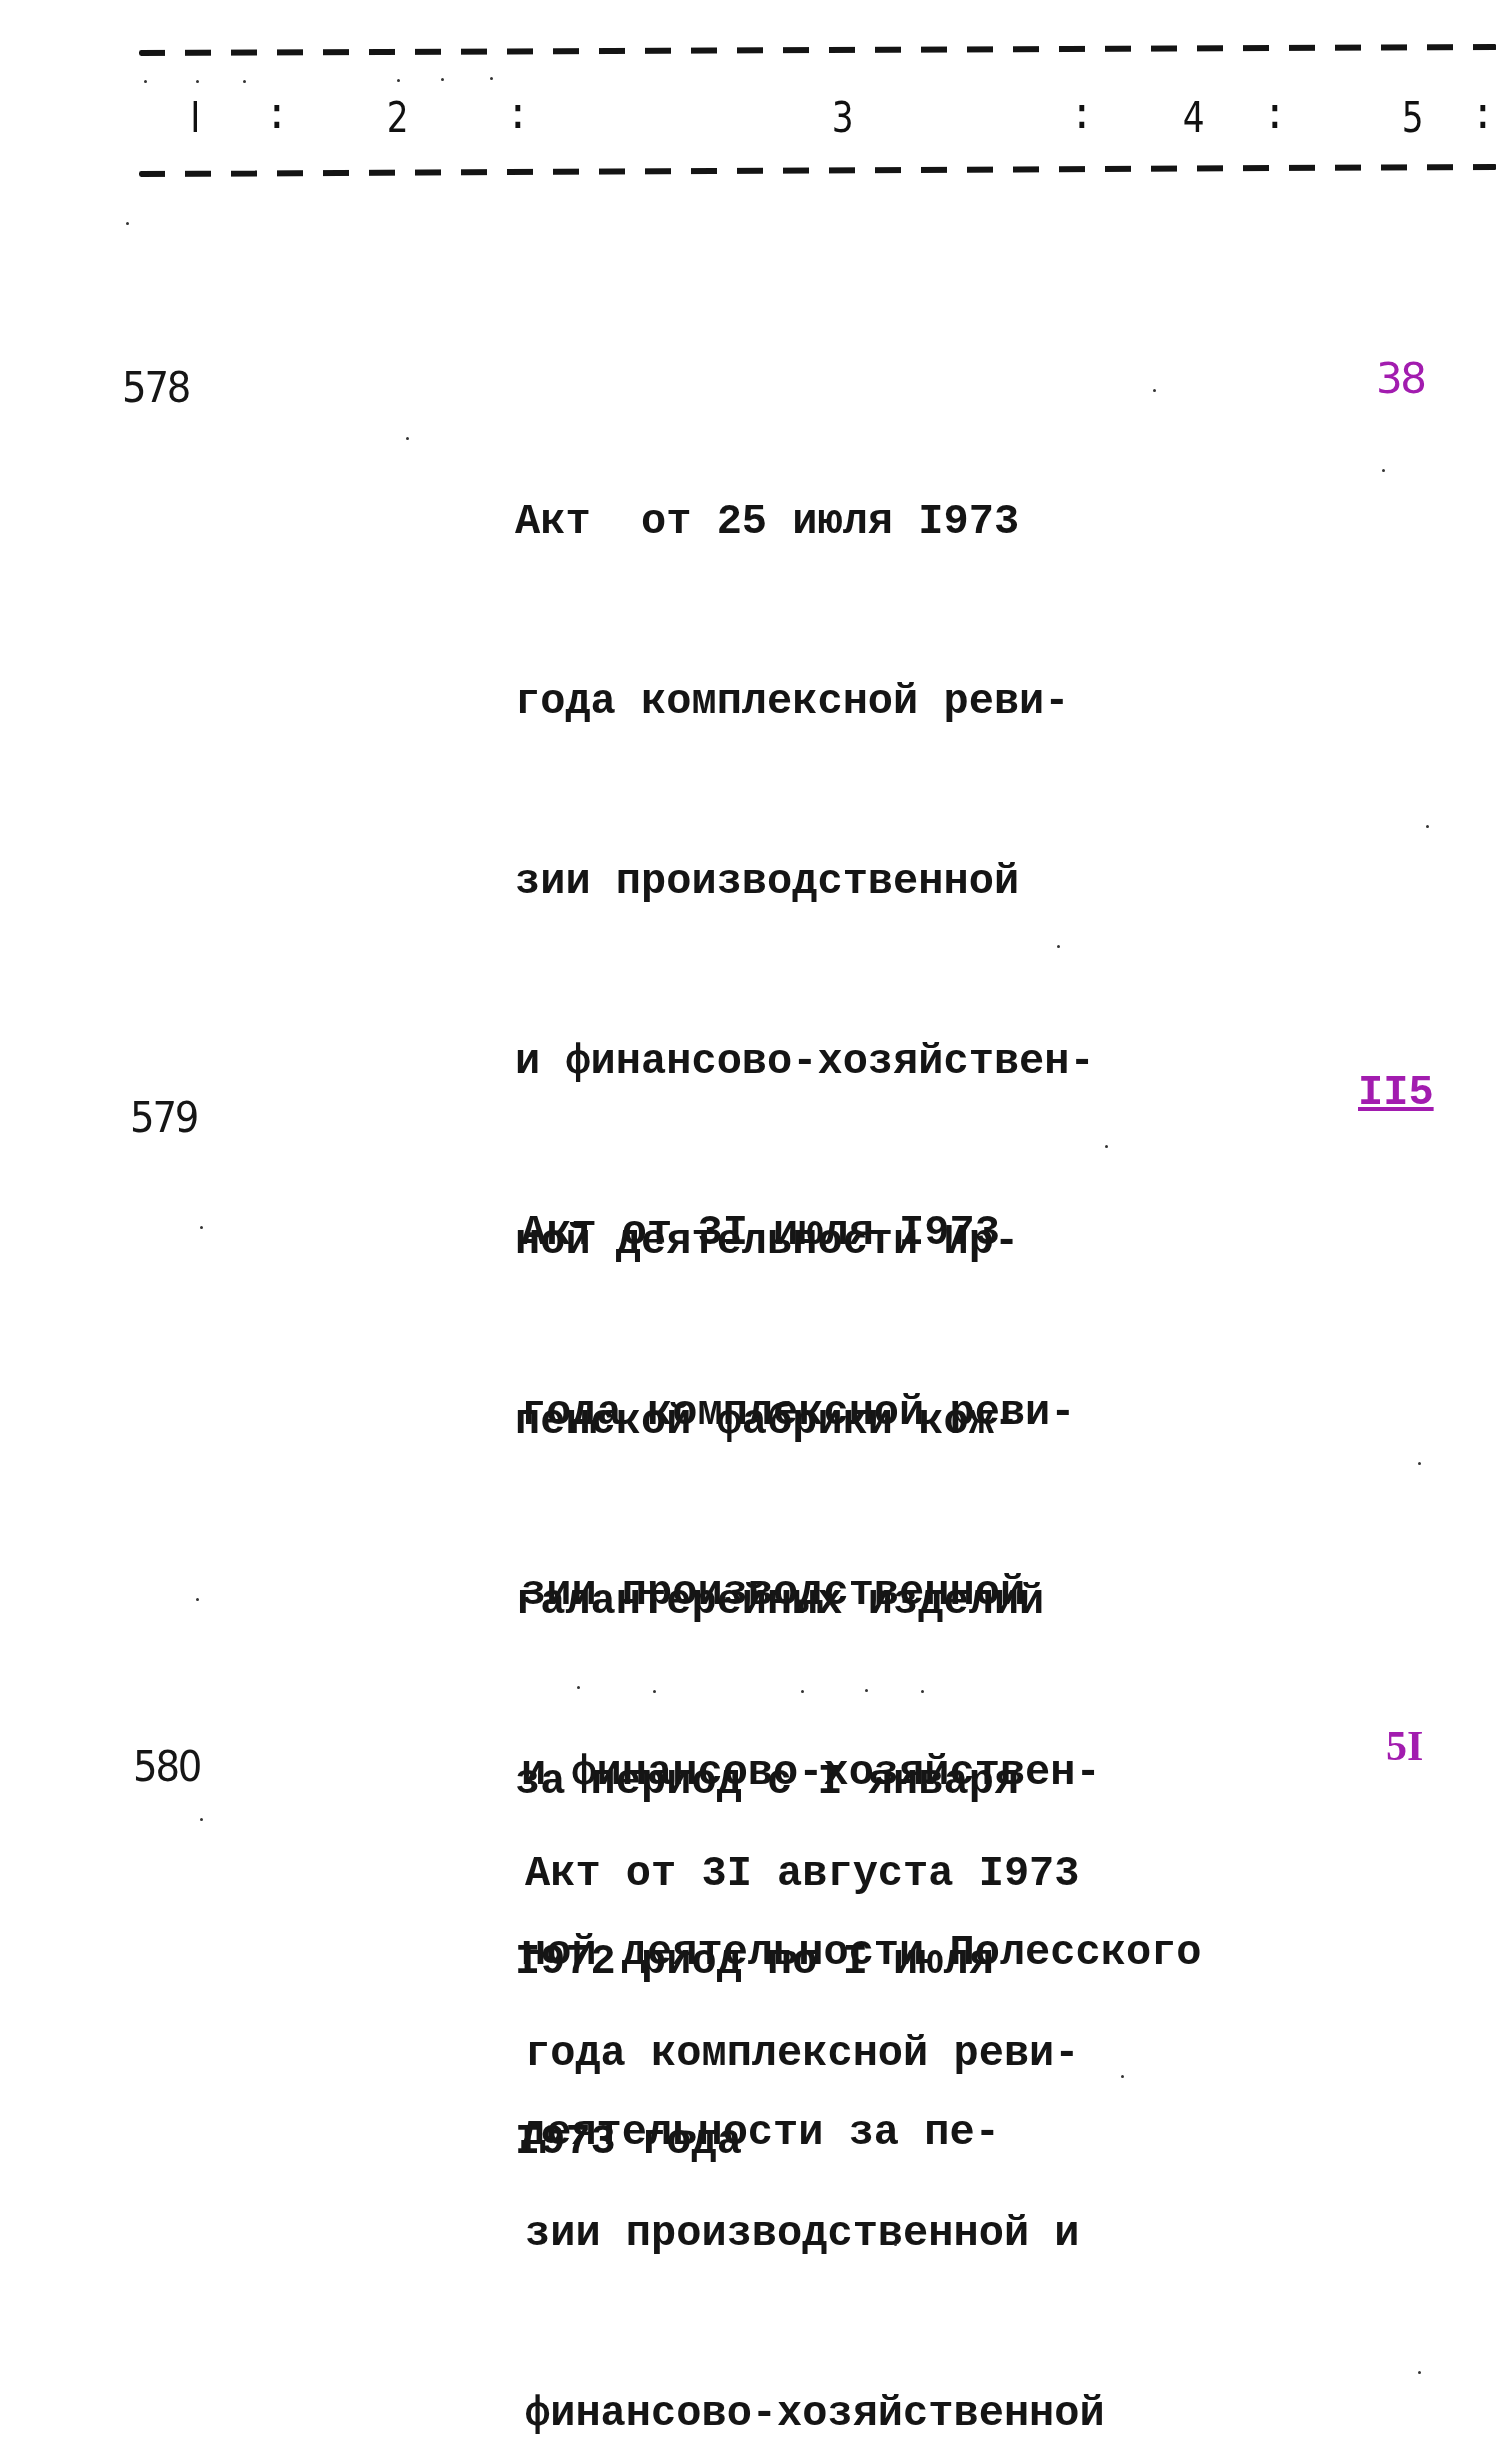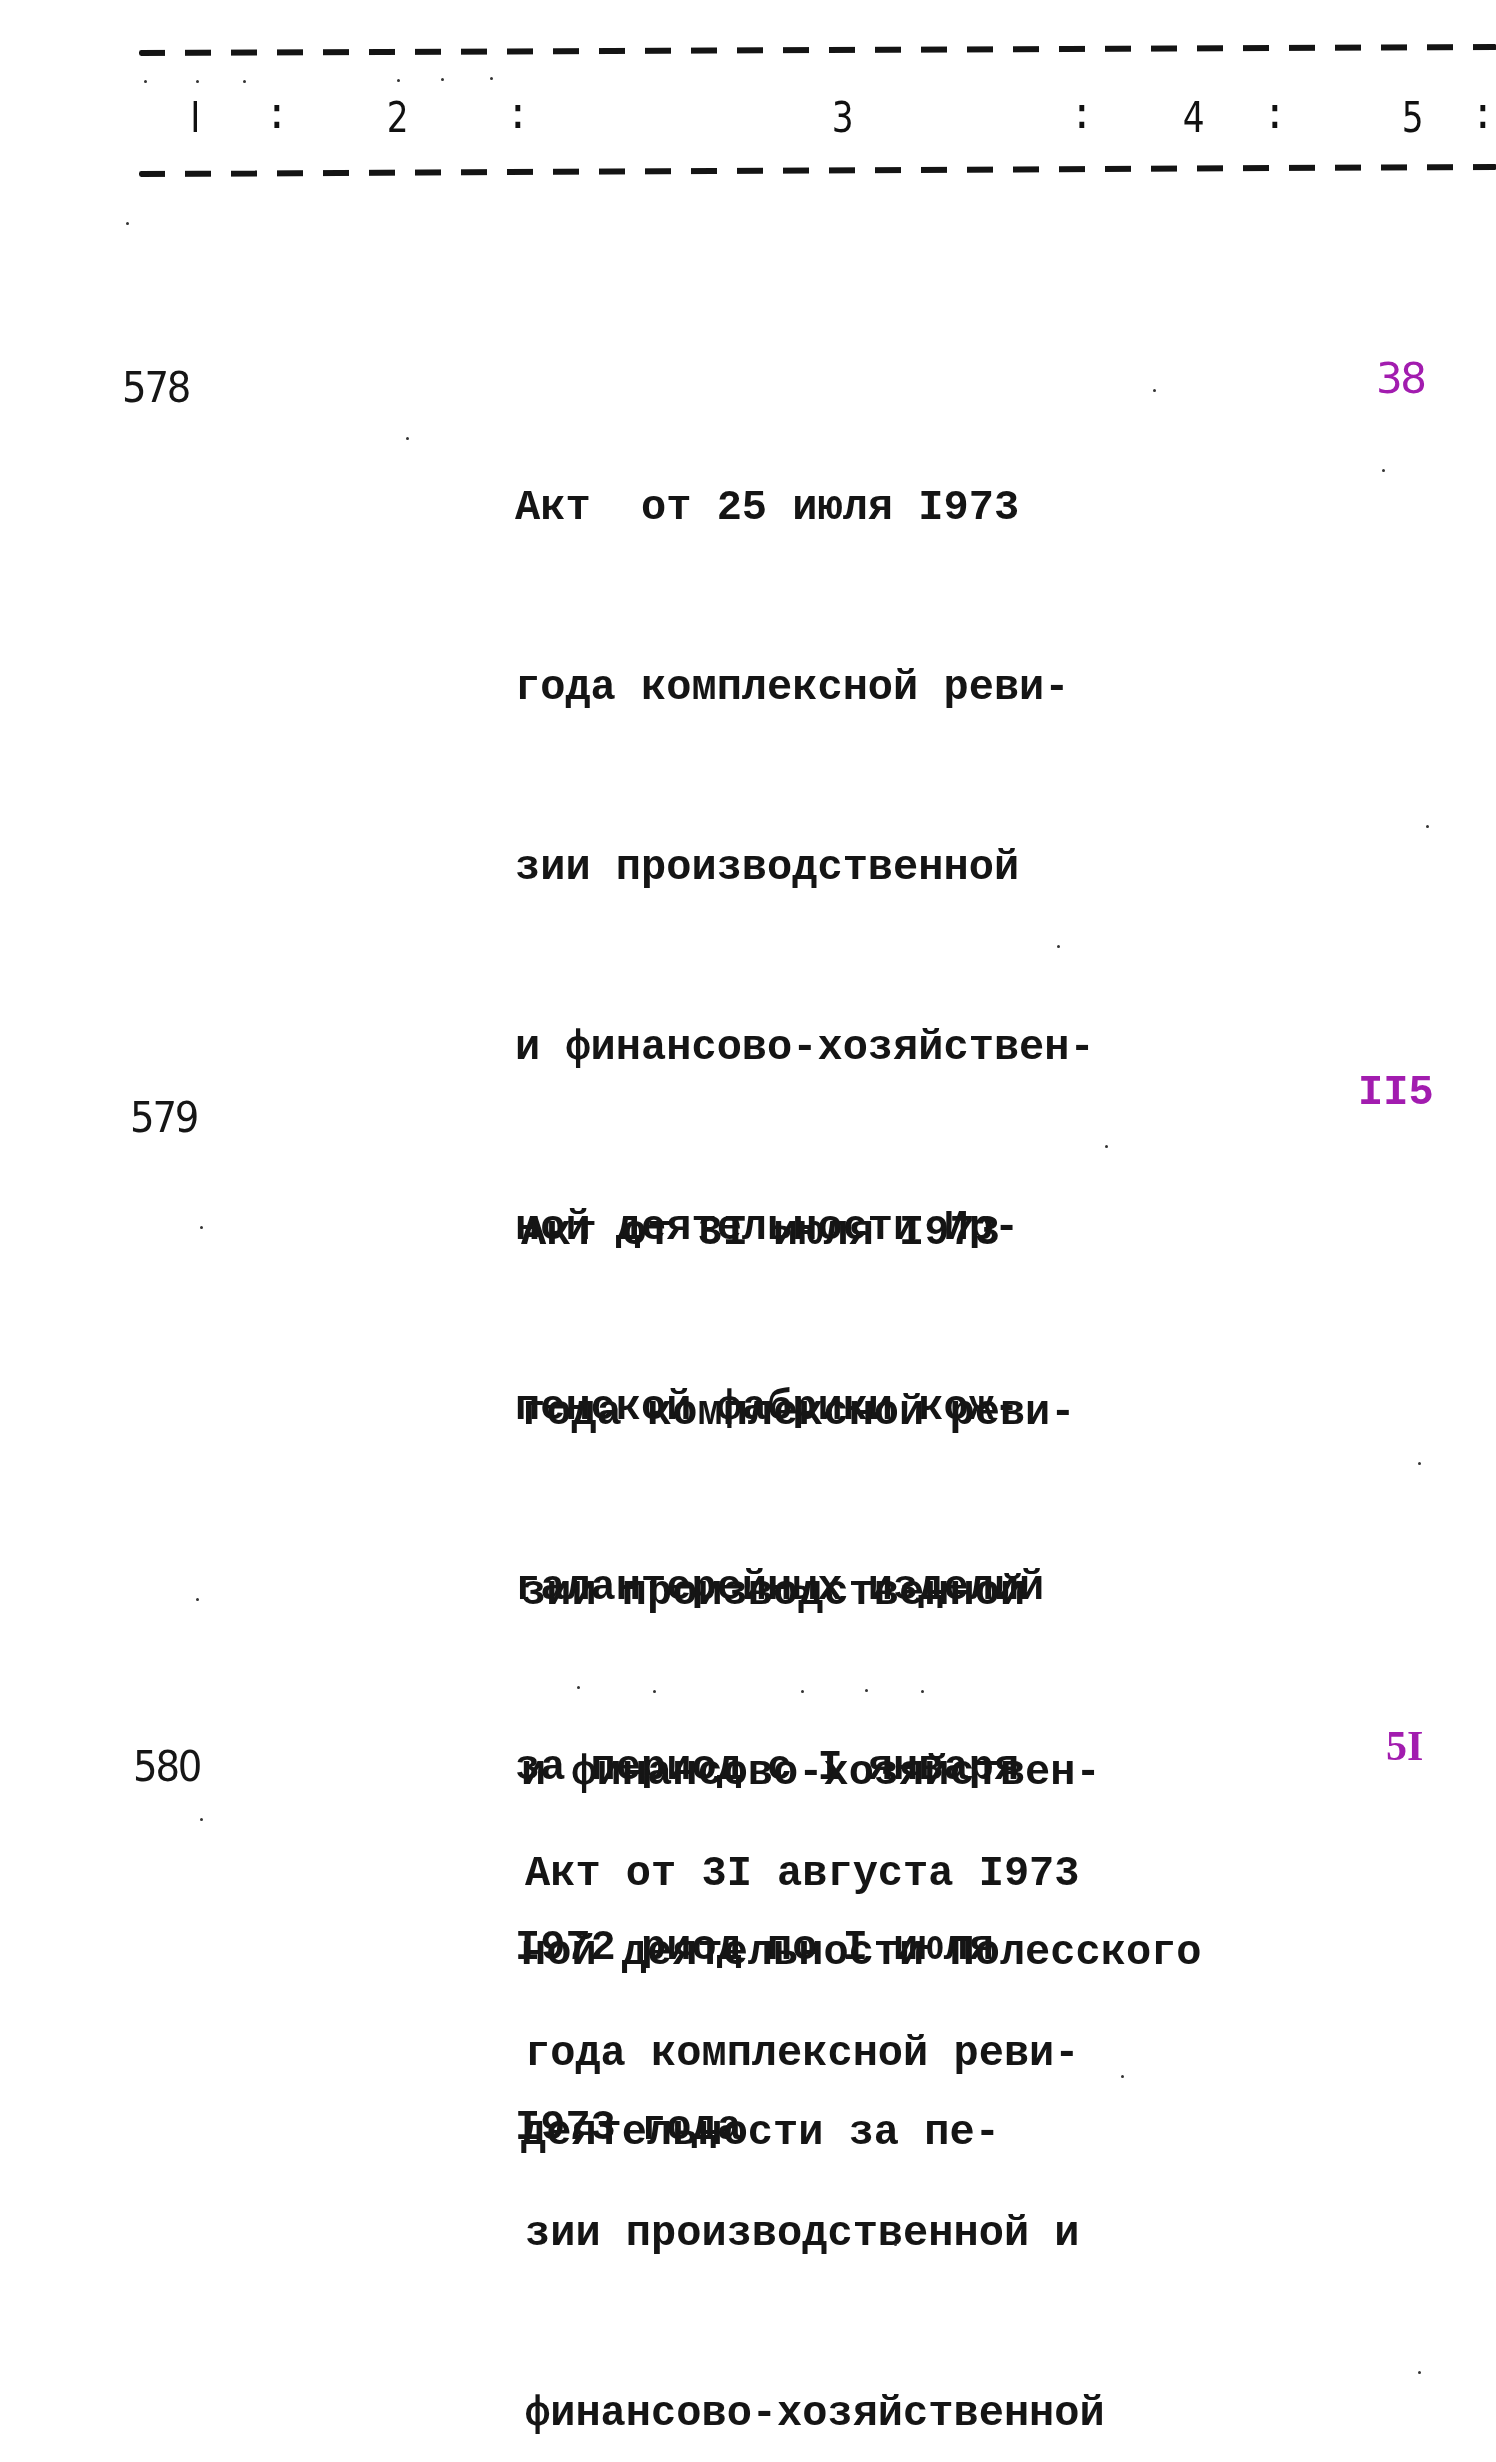--- a/index.html
+++ b/index.html
@@ -53,21 +53,21 @@
   <span class="hdr" style="left:829px;">3</span>
   <span class="hdr sep" style="left:1069px;">:</span>
   <span class="hdr" style="left:1180px;">4</span>
   <span class="hdr sep" style="left:1262px;">:</span>
   <span class="hdr" style="left:1399px;">5</span>
   <span class="hdr sep" style="left:1470px;">:</span>
 </div>
 
 <div>
   <span class="entry-num" style="left:122px; top:364px;">578</span>
-  <div class="entry-text" style="top:358px;">
+  <div class="entry-text" style="top:372px;">
     <span class="line">Акт  от 25 июля I973</span>
     <span class="line">года комплексной реви-</span>
     <span class="line">зии производственной</span>
     <span class="line">и финансово-хозяйствен-</span>
     <span class="line">ной деятельности Ир-</span>
     <span class="line">пенской фабрики кож-</span>
     <span class="line">галантерейных изделий</span>
     <span class="line">за период с I января</span>
     <span class="line">I972 риод по I июля</span>
     <span class="line">I973 года</span>
@@ -79,21 +79,21 @@
   <span class="entry-num" style="left:130px; top:1094px;">579</span>
   <div class="entry-text" style="top:1083px; left:521px;">
     <span class="line">Акт от 3I июля I973</span>
     <span class="line">года комплексной реви-</span>
     <span class="line">зии производственной</span>
     <span class="line">и финансово-хозяйствен-</span>
     <span class="line">ной деятельности Полесского</span>
     <span class="line">деятельности за пе-</span>
     
   </div>
-  <span class="pages" style="left:1358px; top:1069px;">II5</span>
+  <span class="pages" style="left:1358px; top:1069px;text-decoration:underline;">II5</span>
 </div>
 
 <div>
   <span class="entry-num" style="left:133px; top:1743px;">580</span>
   <div class="entry-text" style="top:1724px; left:525px;">
     <span class="line">Акт от 3I августа I973</span>
     <span class="line">года комплексной реви-</span>
     <span class="line">зии производственной и</span>
     <span class="line">финансово-хозяйственной</span>
     

